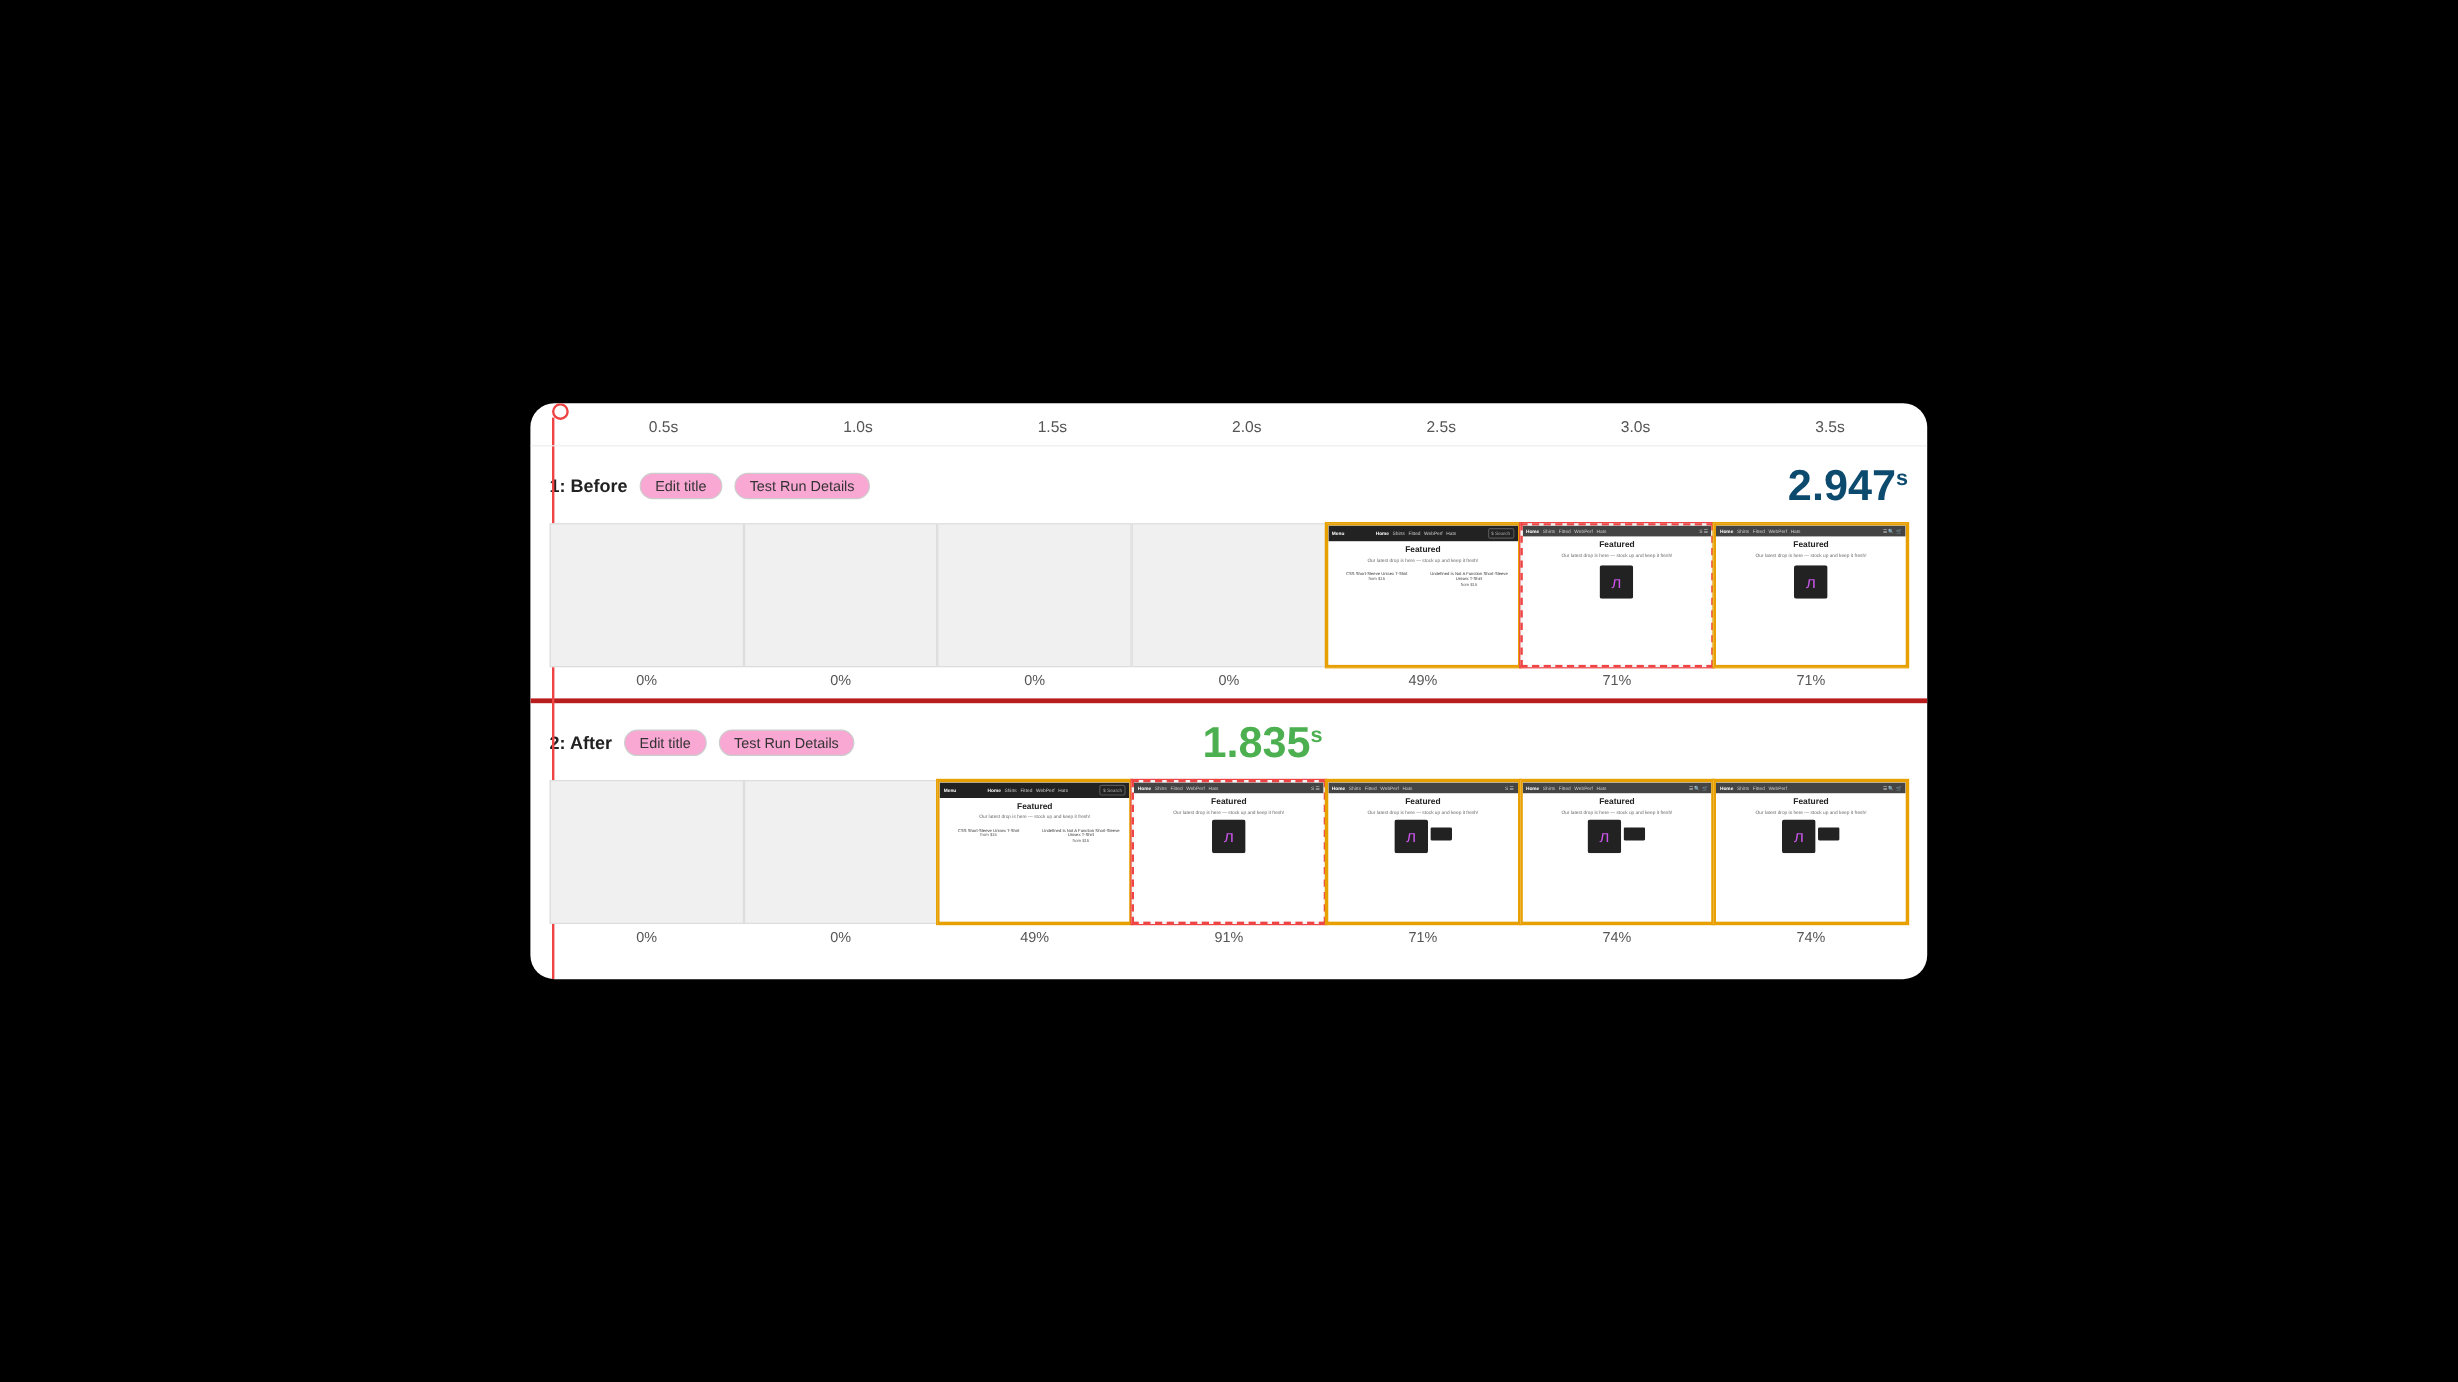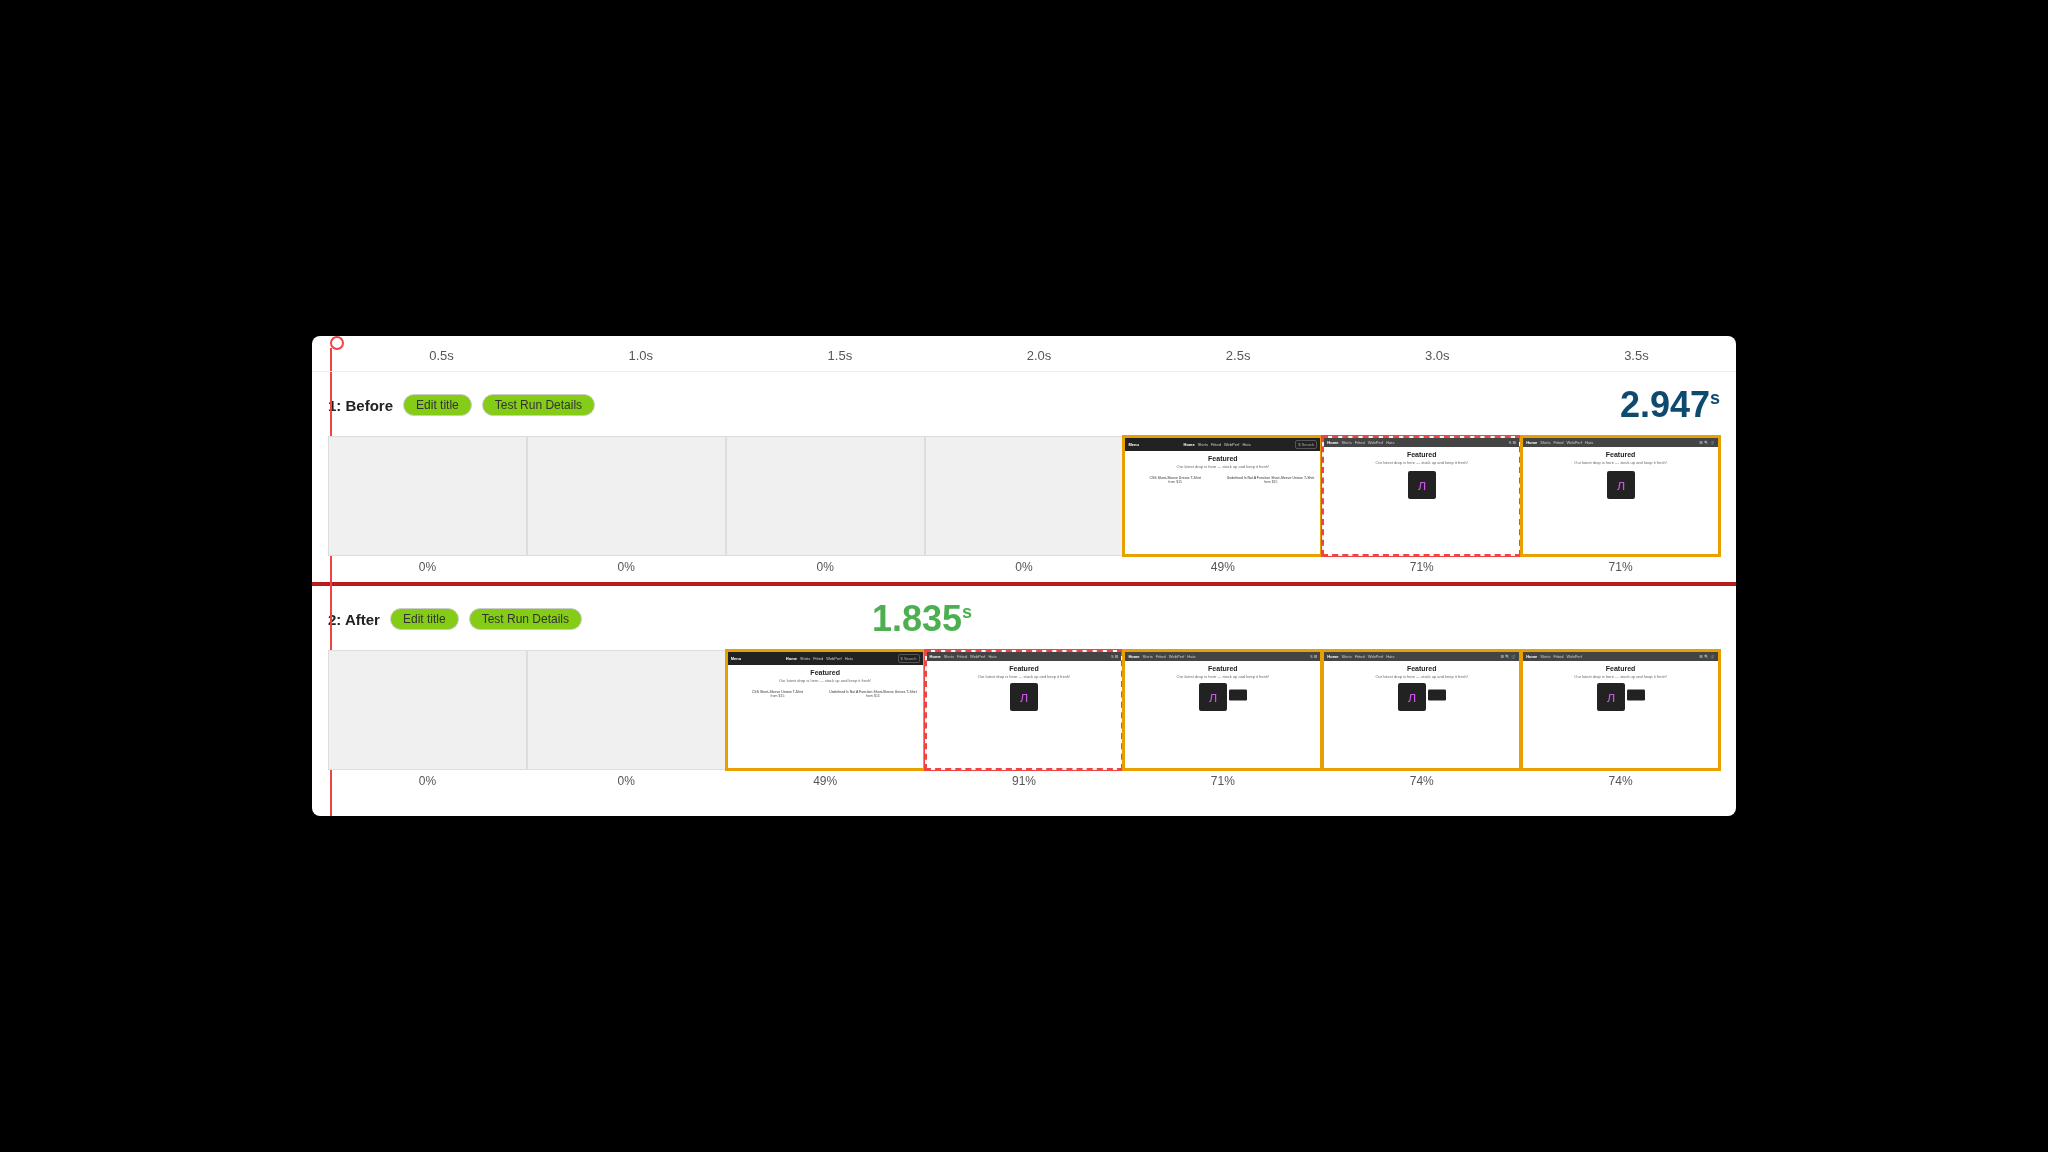--- a/index.html
+++ b/index.html
@@ -6,22 +6,22 @@
     body {
       background: #000;
       display: flex;
       align-items: center;
       justify-content: center;
       min-height: 100vh;
       font-family: -apple-system, BlinkMacSystemFont, 'Segoe UI', Arial, sans-serif;
     }
     .main-container {
       background: #fff;
-      border-radius: 8px;
-      width: 1424px;
+      border-radius: 20px;
+      width: 1164px;
       padding: 0 0 20px 0;
       position: relative;
       overflow: hidden;
     }
     
     .timeline-header {
       display: flex;
       align-items: center;
       padding: 12px 0 8px 0;
       border-bottom: 1px solid #eee;
@@ -61,21 +61,21 @@
       gap: 10px;
       margin-bottom: 10px;
     }
     .section-title {
       font-size: 15px;
       font-weight: 700;
       color: #222;
     }
     .btn {
       border: 1px solid #ccc;
-      background: #84cc16;
+      background: #f9a8d4;
       border-radius: 20px;
       padding: 3px 12px;
       font-size: 12px;
       color: #333;
       cursor: pointer;
       white-space: nowrap;
     }
     .score-badge {
       margin-left: auto;
       font-size: 36px;

